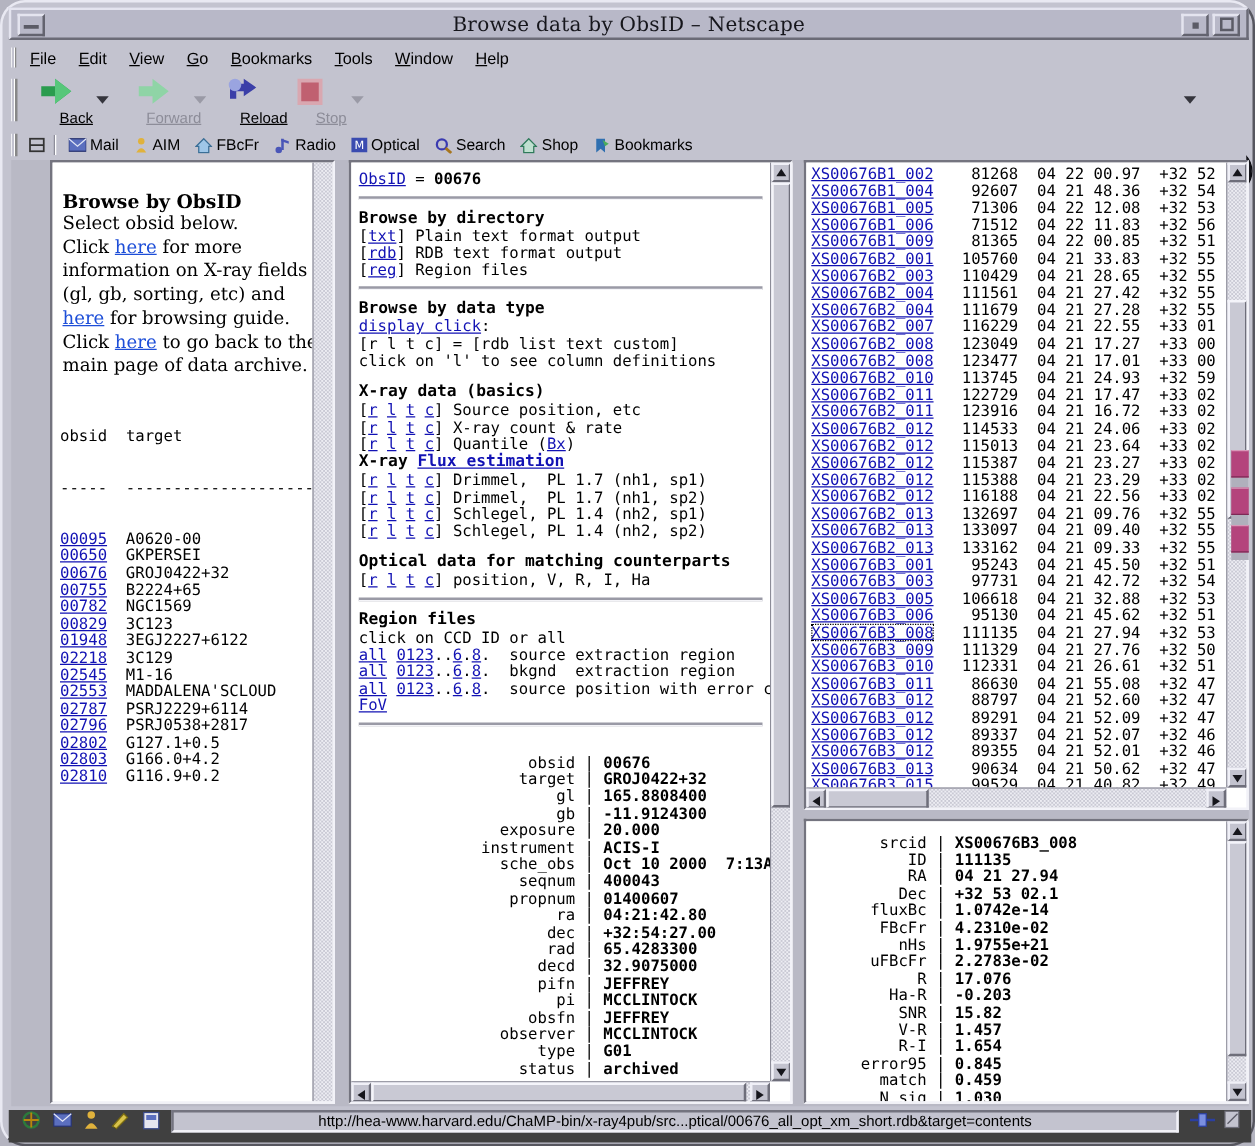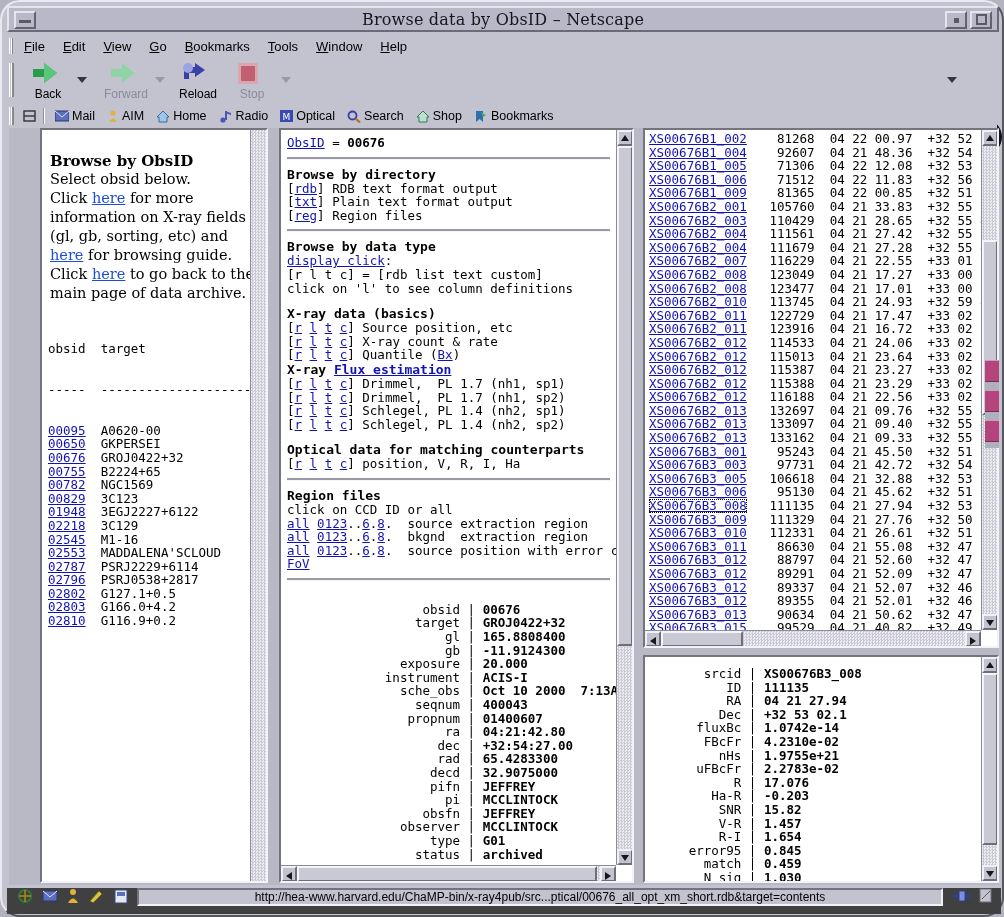--- a/index.html
+++ b/index.html
@@ -32,21 +32,21 @@
   .menubar:before{content:"";position:absolute;left:0;top:3px;width:4px;height:16px;
            background:linear-gradient(90deg,#fff 0 1px,#c3c3cf 1px 2px,#fff 2px 3px,#888 3px 4px);}
   .menu-item{font-family:"Liberation Sans",sans-serif;font-size:13px;color:#000;padding:2px 9px;cursor:default;}
   .menu-item u{text-decoration:underline;}
 
   
   .toolbar{position:absolute;left:7px;top:56px;width:988px;height:45px;background:#c3c3cf;box-sizing:border-box;}
   .grip{position:absolute;left:0;top:5px;width:5px;height:34px;
         background:linear-gradient(90deg,#fff 0 1px,#c3c3cf 1px 2px,#fff 2px 3px,#888 3px 4px);}
   .tbtn{position:absolute;top:2px;width:54px;height:42px;text-align:center;cursor:default;}
-  .tbtn .lbl{font-size:12px;color:#000;position:absolute;bottom:1px;left:4px;width:100%;}
+  .tbtn .lbl{font-size:12px;color:#000;position:absolute;bottom:1px;left:17px;width:100%;text-decoration:underline;}
   .tbtn.dis .lbl{color:#8d8d99;}
   .arrow-dn{position:absolute;top:19px;width:0;height:0;border-left:5px solid transparent;
             border-right:5px solid transparent;border-top:6px solid #35353d;}
   .arrow-dn.dis{border-top-color:#9a9aa6;}
 
   .urlbar{position:absolute;left:288px;top:66px;width:492px;height:24px;background:#fff;
           border-top:2px solid #6d6d79;border-left:2px solid #6d6d79;
           border-right:2px solid #f0f0f7;border-bottom:2px solid #f0f0f7;box-sizing:border-box;
           display:flex;align-items:center;}
   .urlbar .utext{font-size:12.5px;color:#000;font-family:"Liberation Sans",sans-serif;padding-left:4px;}
@@ -258,21 +258,21 @@
         <svg width="12" height="13">
             <circle cx="6" cy="3" r="2.6" fill="#e0b23c"></circle>
             <path d="M2 12 Q6 5 10 12 Z" fill="#e0b23c"></path>
           </svg>
         <span>AIM</span>
       </div>
       <div class="pb-item">
         <svg width="14" height="13">
             <polygon points="7,1 13,7 11,7 11,12 3,12 3,7 1,7" fill="#9ec6e8" stroke="#3a6e96"></polygon>
           </svg>
-        <span>Home</span>
+        <span>FBcFr</span>
       </div>
       <div class="pb-item">
         <svg width="14" height="13">
             <circle cx="4" cy="10" r="2.6" fill="#4a56b8"></circle>
             <rect x="6" y="1" width="2" height="9" fill="#4a56b8"></rect>
             <path d="M6 1 L12 3 L12 5 L6 3 Z" fill="#4a56b8"></path>
           </svg>
         <span>Radio</span>
       </div>
       <div class="pb-item">
@@ -323,21 +323,21 @@
         <div class="vsb">
           <div class="track" style="left:0;top:0;right:0;bottom:0"></div>
         </div>
       </div>
 
       <div class="frame fr-mid">
         <div class="pane hs">
           <div class="mono" style="margin-top:2px"><a class="lnk" style="font-weight:normal">ObsID</a><span> = </span><b>00676</b></div>
           <div class="hr"></div>
           <div class="hdrb">Browse by directory</div>
-          <div class="mono" id="dir-rows"><div>[<a class="lnk">rdb</a>] RDB text format output</div><div>[<a class="lnk">txt</a>] Plain text format output</div><div>[<a class="lnk">reg</a>] Region files</div></div>
+          <div class="mono" id="dir-rows"><div>[<a class="lnk">txt</a>] Plain text format output</div><div>[<a class="lnk">rdb</a>] RDB text format output</div><div>[<a class="lnk">reg</a>] Region files</div></div>
           <div class="hr"></div>
           <div class="hdrb">Browse by data type</div>
           <div class="mono"><a class="lnk">display click</a><span>:</span></div>
           <div class="mono">[r l t c] = [rdb list text custom]</div>
           <div class="mono">click on 'l' to see column definitions</div>
           <div class="hdrb" style="margin-top:11px">X-ray data (basics)</div>
           <div class="mono" id="xray-rows"><div>[<a class="lnk">r</a> <a class="lnk">l</a> <a class="lnk">t</a> <a class="lnk">c</a>] Source position, etc</div><div>[<a class="lnk">r</a> <a class="lnk">l</a> <a class="lnk">t</a> <a class="lnk">c</a>] X-ray count &amp; rate</div><div>[<a class="lnk">r</a> <a class="lnk">l</a> <a class="lnk">t</a> <a class="lnk">c</a>] Quantile (<a class="lnk">Bx</a>)</div></div>
           <div class="hdrb" style=""><span>X-ray </span><a class="lnk">Flux estimation</a></div>
           <div class="mono" id="flux-rows"><div>[<a class="lnk">r</a> <a class="lnk">l</a> <a class="lnk">t</a> <a class="lnk">c</a>] Drimmel,  PL 1.7 (nh1, sp1)</div><div>[<a class="lnk">r</a> <a class="lnk">l</a> <a class="lnk">t</a> <a class="lnk">c</a>] Drimmel,  PL 1.7 (nh1, sp2)</div><div>[<a class="lnk">r</a> <a class="lnk">l</a> <a class="lnk">t</a> <a class="lnk">c</a>] Schlegel, PL 1.4 (nh2, sp1)</div><div>[<a class="lnk">r</a> <a class="lnk">l</a> <a class="lnk">t</a> <a class="lnk">c</a>] Schlegel, PL 1.4 (nh2, sp2)</div></div>
           <div class="hdrb" style="margin-top:11px">Optical data for matching counterparts</div>

